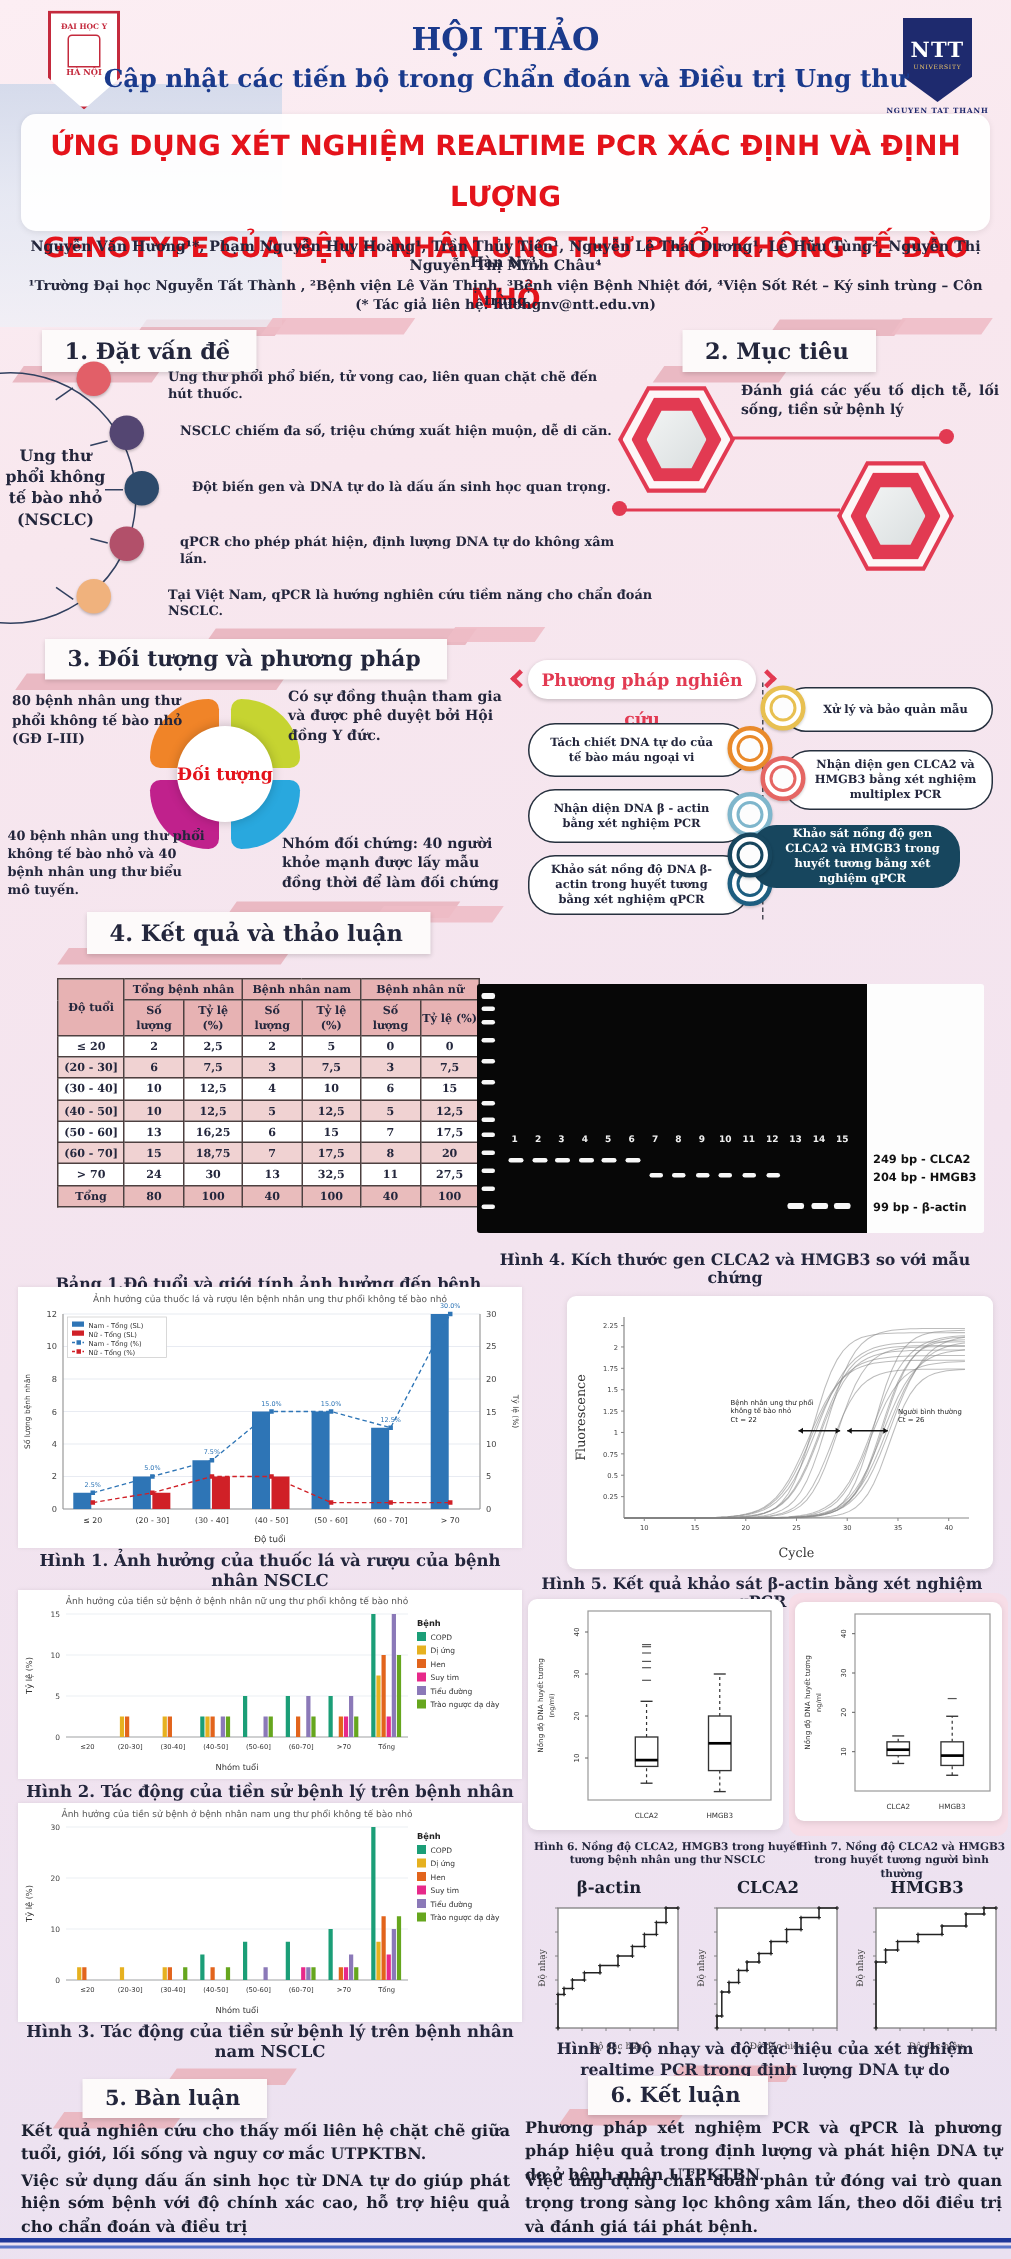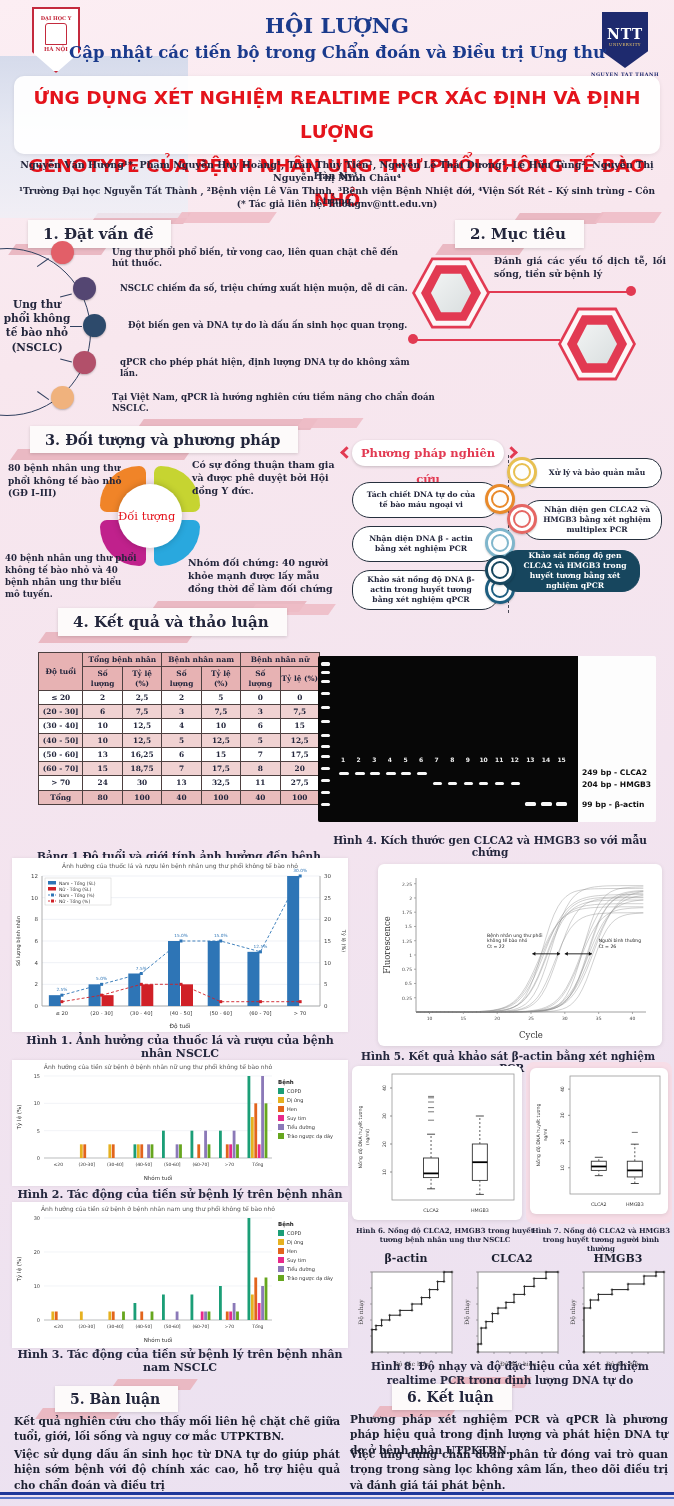--- a/index.html
+++ b/index.html
@@ -34,21 +34,21 @@
 .hub-label{position:absolute;font-weight:700;font-size:10.5px;line-height:1.35;text-align:center}
 .pdot{position:absolute;border-radius:50%;width:23px;height:23px;box-shadow:0 1px 2px rgba(0,0,0,.25)}
 .pline{position:absolute;height:1.4px;background:#31405f}
 .ptext{position:absolute;font-weight:700;font-size:8.6px;line-height:1.3}
 .hex{position:absolute;clip-path:polygon(25% 2%,75% 2%,100% 50%,75% 98%,25% 98%,0 50%);}
 .rline{position:absolute;height:1.8px;background:#e23a52}
 .rdot{position:absolute;width:10px;height:10px;border-radius:50%;background:#e23a52}
 .goal-text{position:absolute;font-weight:700;font-size:9.3px;line-height:1.45;text-align:justify}
 .q{position:absolute;width:46px;height:46px}
 .center-circle{position:absolute;width:64px;height:64px;background:#fff;border-radius:50%;
- box-shadow:0 0 7px rgba(0,0,0,.22);text-align:left;line-height:64px;font-weight:400;font-size:11.5px;color:#e4131b}
+ box-shadow:0 0 7px rgba(0,0,0,.22);text-align:center;line-height:64px;font-weight:700;font-size:11.5px;color:#e4131b}
 .subj{position:absolute;font-weight:700;font-size:9px;line-height:1.4}
 .mbanner{position:absolute;background:#fff;border-radius:13px;box-shadow:0 1px 3px rgba(0,0,0,.2);
  text-align:center;font-weight:700;font-size:11.5px;color:#e23a52;line-height:26px;}
 .chev{position:absolute;width:9px;height:9px;border-left:3.5px solid #e23a52;border-bottom:3.5px solid #e23a52}
 .vline{position:absolute;width:0;border-left:1.6px dashed #4a4a55}
 .pill{position:absolute;background:#fff;border:1.7px solid #26303e;border-radius:18px;
  display:flex;align-items:center;font-weight:700;font-size:7.6px;line-height:1.3;text-align:center;padding:2px 10px;}
 .pill.dark{background:#17465e;border-color:#17465e;color:#fff}
 .mcircle{position:absolute;width:30px;height:30px;border-radius:50%;border:3px solid #999;background:#fff;
  display:flex;align-items:center;justify-content:center;box-shadow:0 1px 2px rgba(0,0,0,.2)}
@@ -93,21 +93,21 @@
   </div>
 
   <div class="abs" style="left:590px;top:12px;width:70px">
     <div class="shield2" style="margin:0 auto">
       <div class="mono">NTT</div>
       <div class="band">UNIVERSITY</div>
     </div>
     <div class="logo-name">NGUYEN TAT THANH</div>
   </div>
 
-  <div class="conf" style="top:13px;font-size:21px">HỘI LƯỢNG</div>
+  <div class="conf" style="top:13px;font-size:21px">HỘI THẢO</div>
   <div class="conf" style="top:43px;font-size:16.5px">Cập nhật các tiến bộ trong Chẩn đoán và Điều trị Ung thư</div>
 
   <div class="title-box">
     <div class="title-line">ỨNG DỤNG XÉT NGHIỆM REALTIME PCR XÁC ĐỊNH VÀ ĐỊNH LƯỢNG</div>
     <div class="title-line">GENOTYPE CỦA BỆNH NHÂN UNG THƯ PHỔI KHÔNG TẾ BÀO NHỎ</div>
   </div>
 
   <div class="authors" style="top:159px">Nguyễn Văn Hương¹*, Phạm Nguyễn Huy Hoàng¹, Trần Thủy Tiên¹, Nguyễn Lê Thái Dương¹, Lê Hữu Tùng², Nguyễn Thị Hàn Ny³,</div>
   <div class="authors" style="top:172px">Nguyễn Thị Minh Châu⁴</div>
   <div class="authors small-head" style="top:186px">¹Trường Đại học Nguyễn Tất Thành , ²Bệnh viện Lê Văn Thịnh, ³Bệnh viện Bệnh Nhiệt đới, ⁴Viện Sốt Rét – Ký sinh trùng – Côn trùng</div>

